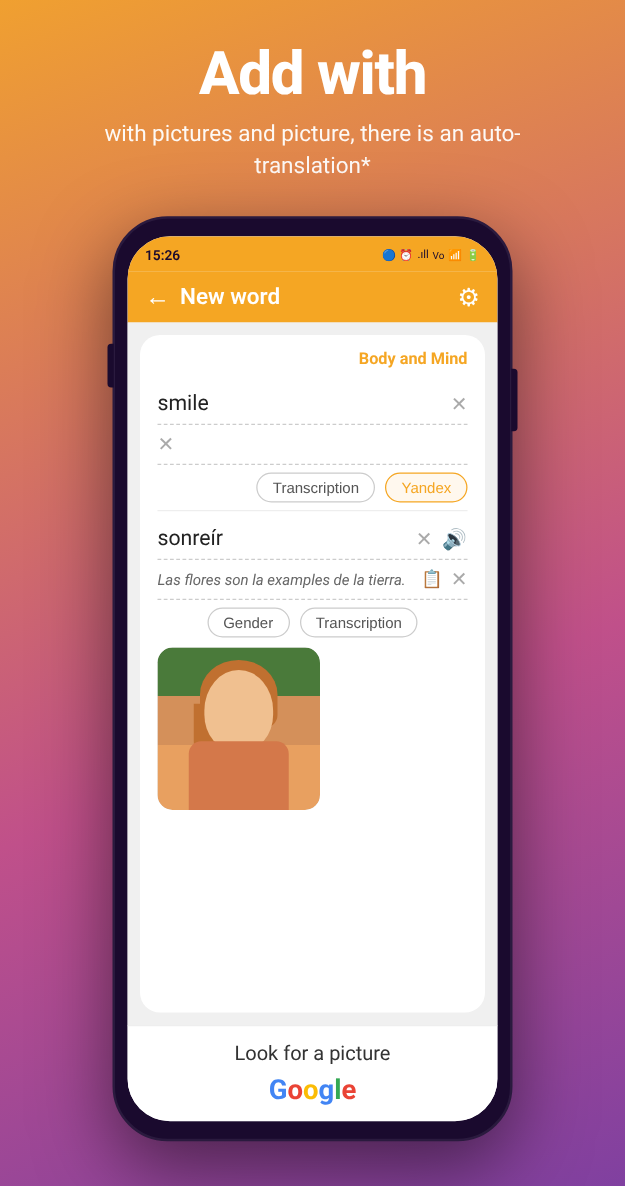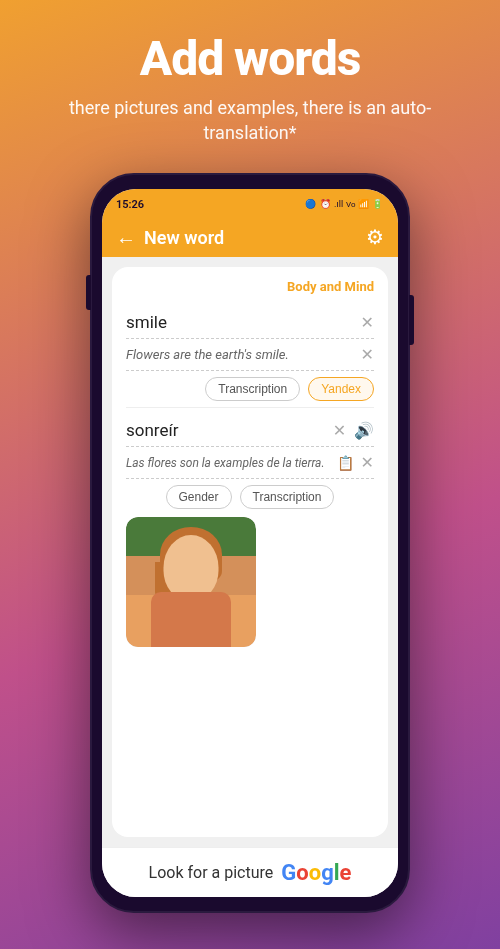--- a/index.html
+++ b/index.html
@@ -359,20 +359,21 @@
     
     .google-bar {
       background: white;
       display: flex;
       align-items: center;
       justify-content: center;
       gap: 8px;
       padding: 12px;
       flex-shrink: 0;
       border-top: 1px solid #eee;
+      flex-direction: column;
     }
 
     .google-bar-text {
       font-size: 16px;
       color: #333;
     }
 
     .google-logo {
       font-size: 22px;
       font-weight: bold;
@@ -389,23 +390,23 @@
     }
 
     .copy-icon {
       font-size: 14px;
       color: #888;
     }
   </style>
 </head>
 <body>
 
-<h1 class="hero-title">Add words</h1>
-
-<p class="hero-subtitle">there pictures and examples,
+<h1 class="hero-title">Add with</h1>
+
+<p class="hero-subtitle">with pictures and picture,
 there is an auto-translation*</p>
 
 <div class="phone-wrapper">
   <div class="phone-outer">
     <div class="phone-screen">
 
       <div class="status-bar">
         <span class="status-time">15:26</span>
         <div class="status-icons">
           <span>🔵</span>
@@ -429,21 +430,20 @@
         <div class="card">
 
           <div class="category-label">Body and Mind</div>
 
           <div class="word-row">
             <span class="word-text">smile</span>
             <span class="close-icon">✕</span>
           </div>
 
           <div class="example-row">
-            <span class="example-text">Flowers are the earth's smile.</span>
             <span class="close-icon">✕</span>
           </div>
 
           <div class="action-buttons-row">
             <button class="chip-btn">Transcription</button>
             <button class="chip-btn yandex">Yandex</button>
           </div>
 
           <div class="divider"></div>
 

